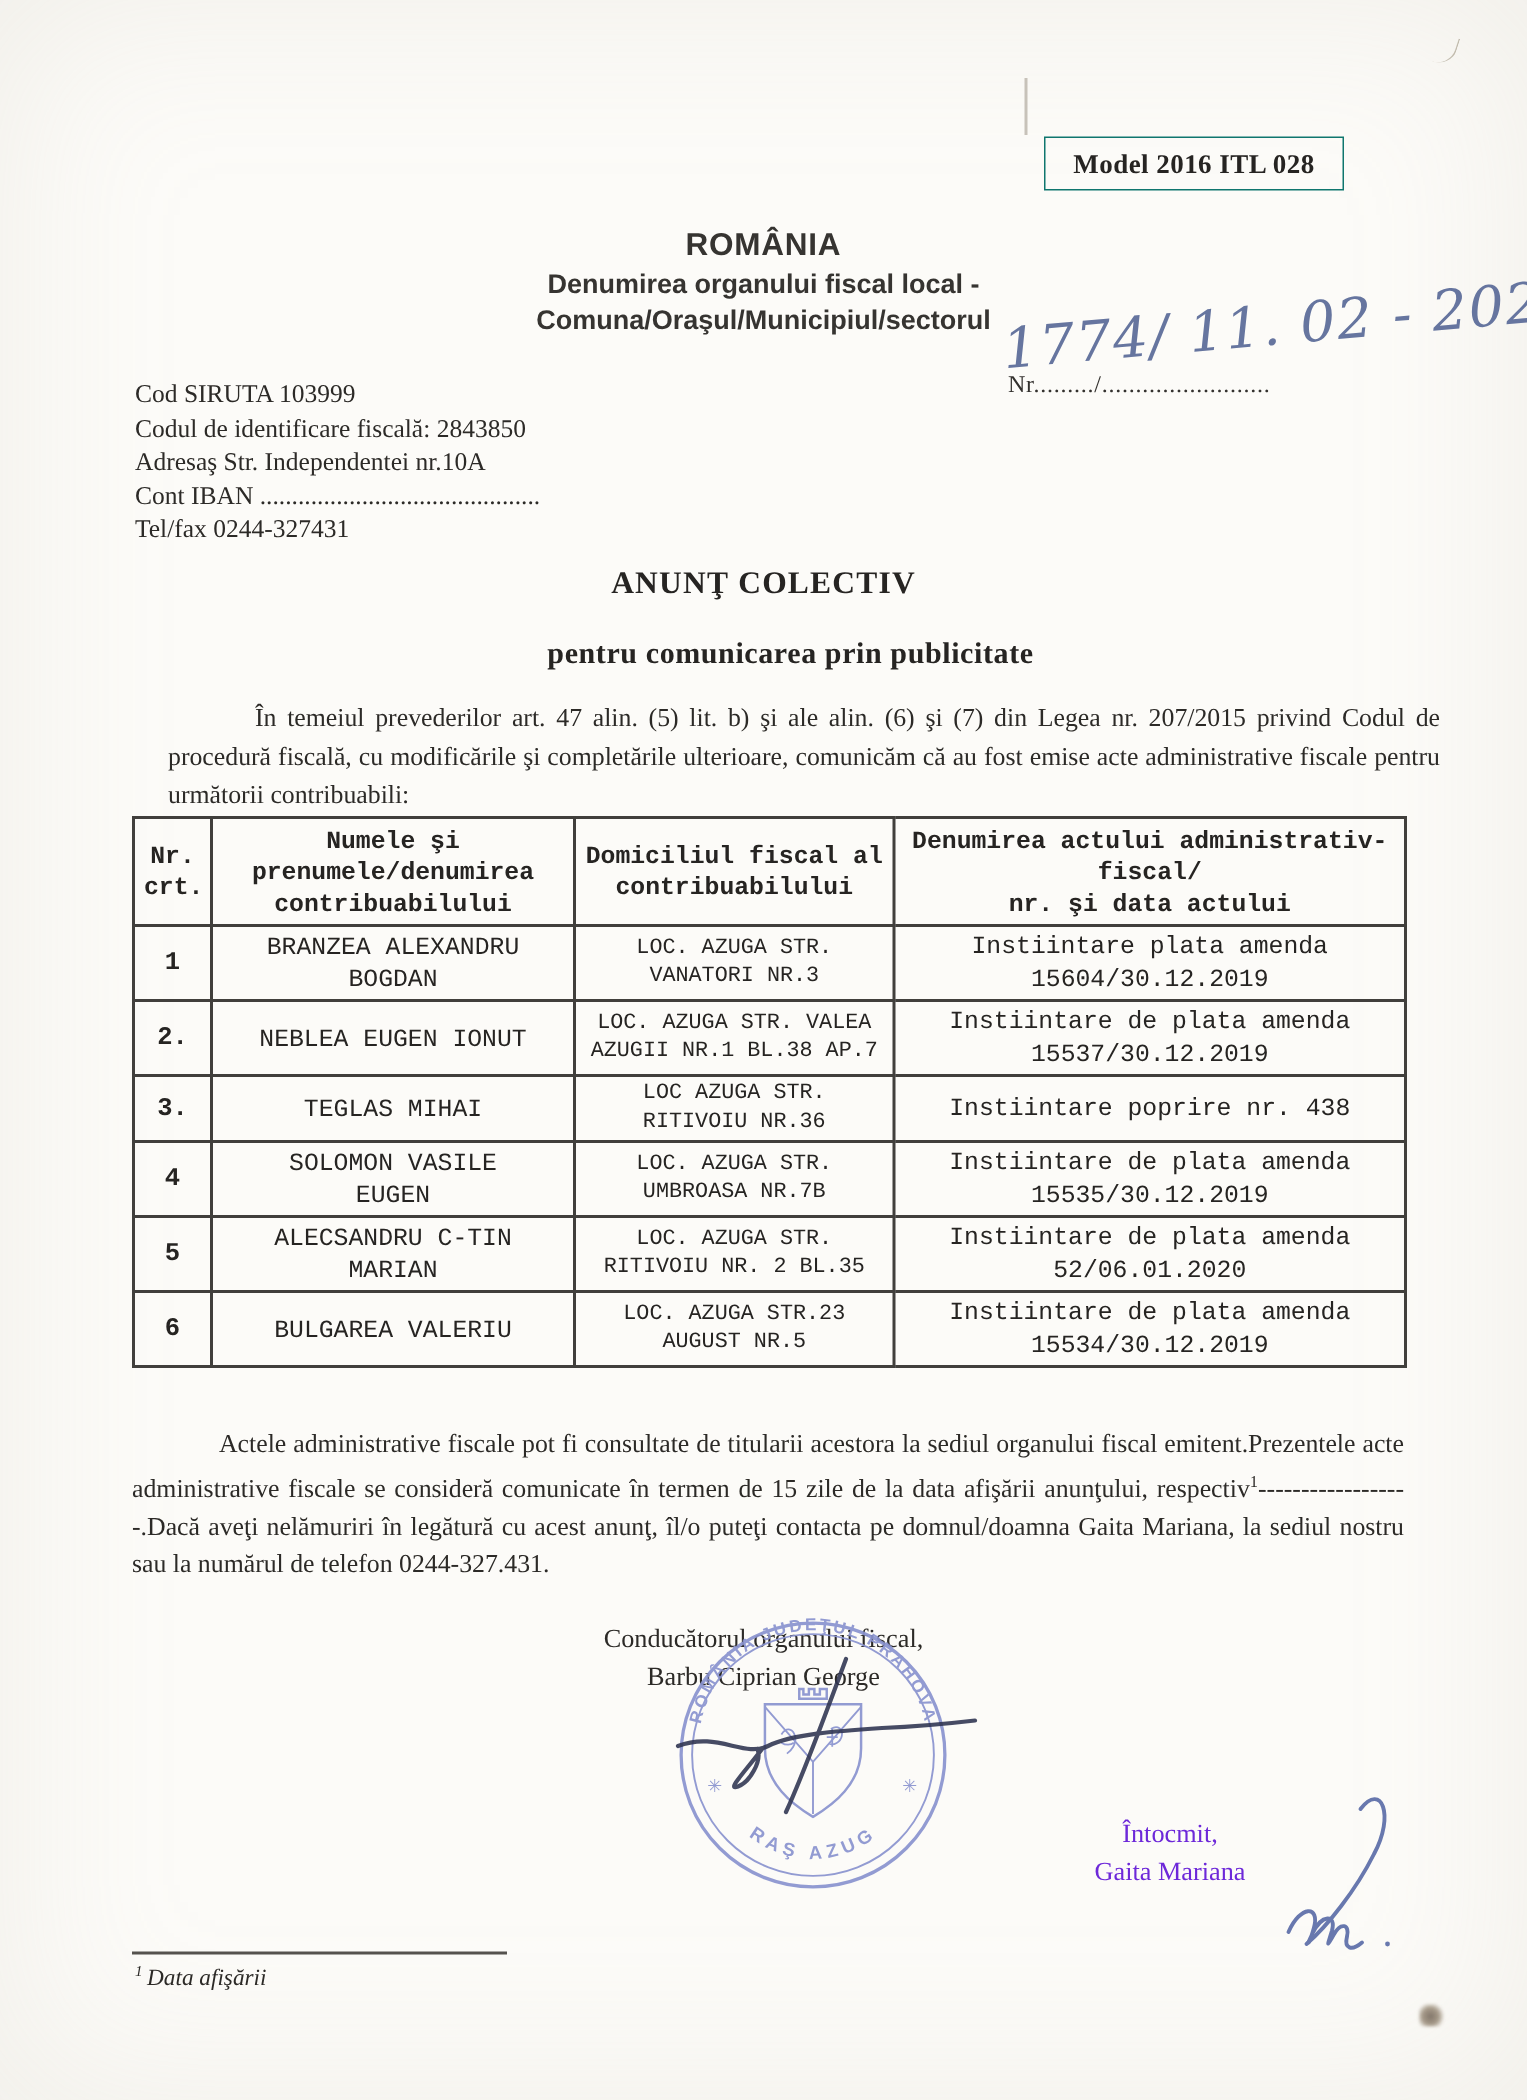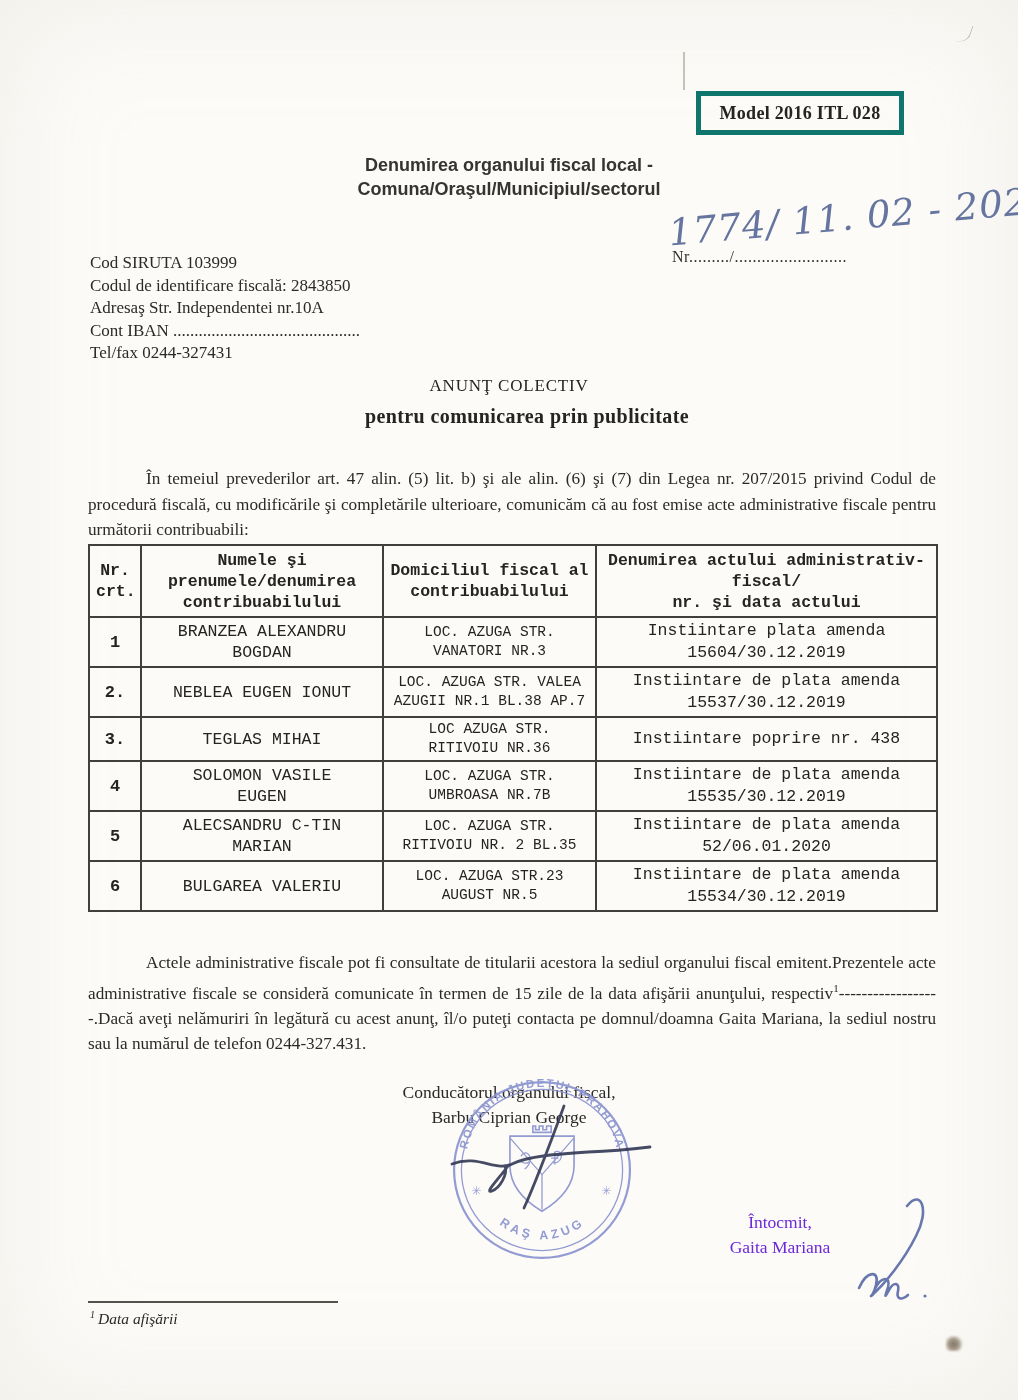--- a/index.html
+++ b/index.html
@@ -1,47 +1,47 @@
 <!DOCTYPE html>
 <html><head>
 <meta charset="utf-8">
 <style>
   html,body{margin:0;padding:0;}
   body{background:#fbfaf7;font-family:"Liberation Serif",serif;}
   .page{position:relative;width:1018px;height:1400px;background:#fcfbf8;overflow:hidden;
         box-shadow:inset 0 0 120px rgba(190,182,165,.18);color:#2e2c29;}
 
   
-  .model-box{position:absolute;left:696px;top:91px;width:198px;height:34px;border:5px solid #0f766e;
+  .model-box{position:absolute;left:696px;top:91px;width:198px;height:34px;border:1px solid #0f766e;
              display:flex;align-items:center;justify-content:center;
              font-weight:bold;font-size:18px;letter-spacing:.3px;color:#262422;}
 
   
   .gov-header{position:absolute;left:0;top:152px;width:1018px;text-align:center;
               font-family:"Liberation Sans",sans-serif;font-weight:bold;color:#363431;}
   .gov-header .country{font-size:21px;letter-spacing:.5px;}
   .gov-header .line{font-size:18px;margin-top:3px;}
 
   
   .hand-nr{position:absolute;left:668px;top:198px;width:310px;
            font-family:"DejaVu Serif",serif;font-style:italic;font-size:37px;
            color:#66759f;transform:rotate(-5deg);letter-spacing:1px;white-space:nowrap;}
   .nr-line{position:absolute;left:672px;top:248px;font-size:16px;color:#33312e;letter-spacing:.5px;}
 
   
   .org-info{position:absolute;left:90px;top:252px;font-size:17px;line-height:22.5px;color:#2c2a27;}
 
   
   .doc-title{position:absolute;left:0;top:376px;width:1018px;text-align:center;color:#262422;}
-  .doc-title .t1{font-size:17px;font-weight:normal;letter-spacing:.8px;}
-  .doc-title .t2{font-size:20px;font-weight:bold;margin-top:9px;letter-spacing:.4px;padding-left:36px;}
+  .doc-title .t1{font-size:21px;font-weight:bold;letter-spacing:.8px;}
+  .doc-title .t2{font-size:20px;font-weight:bold;margin-top:24px;letter-spacing:.4px;padding-left:36px;}
 
   .para{position:absolute;left:88px;width:848px;font-size:17.2px;line-height:25.5px;
         text-align:justify;text-indent:58px;color:#2c2a27;}
-  .para1{top:466px;}
+  .para1{top:466px;margin-left:24px;}
   .para2{top:950px;}
   .para sup{font-size:11px;}
 
   
   table.contrib{position:absolute;left:88px;top:544px;width:848px;border-collapse:collapse;
                 table-layout:fixed;color:#262422;font-family:Liberation Mono, monospace;}
   table.contrib col.c1{width:52px;} table.contrib col.c2{width:242px;}
   table.contrib col.c3{width:213px;} table.contrib col.c4{width:341px;}
   table.contrib th,table.contrib td{border:2px solid #413f3c;text-align:center;vertical-align:middle;
                 white-space:pre-line;padding:2px 6px;}
@@ -82,20 +82,21 @@
 
   <div class="art-vline"></div>
   <div class="art-corner"></div>
   <div class="art-smudge"></div>
 
   <div class="model-box">
     <span>Model 2016 ITL 028</span>
   </div>
 
   <div class="gov-header">
+    <div class="country">ROMÂNIA</div>
     <div class="line">Denumirea organului fiscal local  -</div>
     <div class="line">Comuna/Oraşul/Municipiul/sectorul</div>
   </div>
 
   <div class="hand-nr">1774/ 11. 02 - 2020</div>
   <div class="nr-line">Nr........./.........................</div>
 
   <div class="org-info">
     <div>Cod SIRUTA 103999</div>
     <div> Codul de identificare fiscală: 2843850</div>

